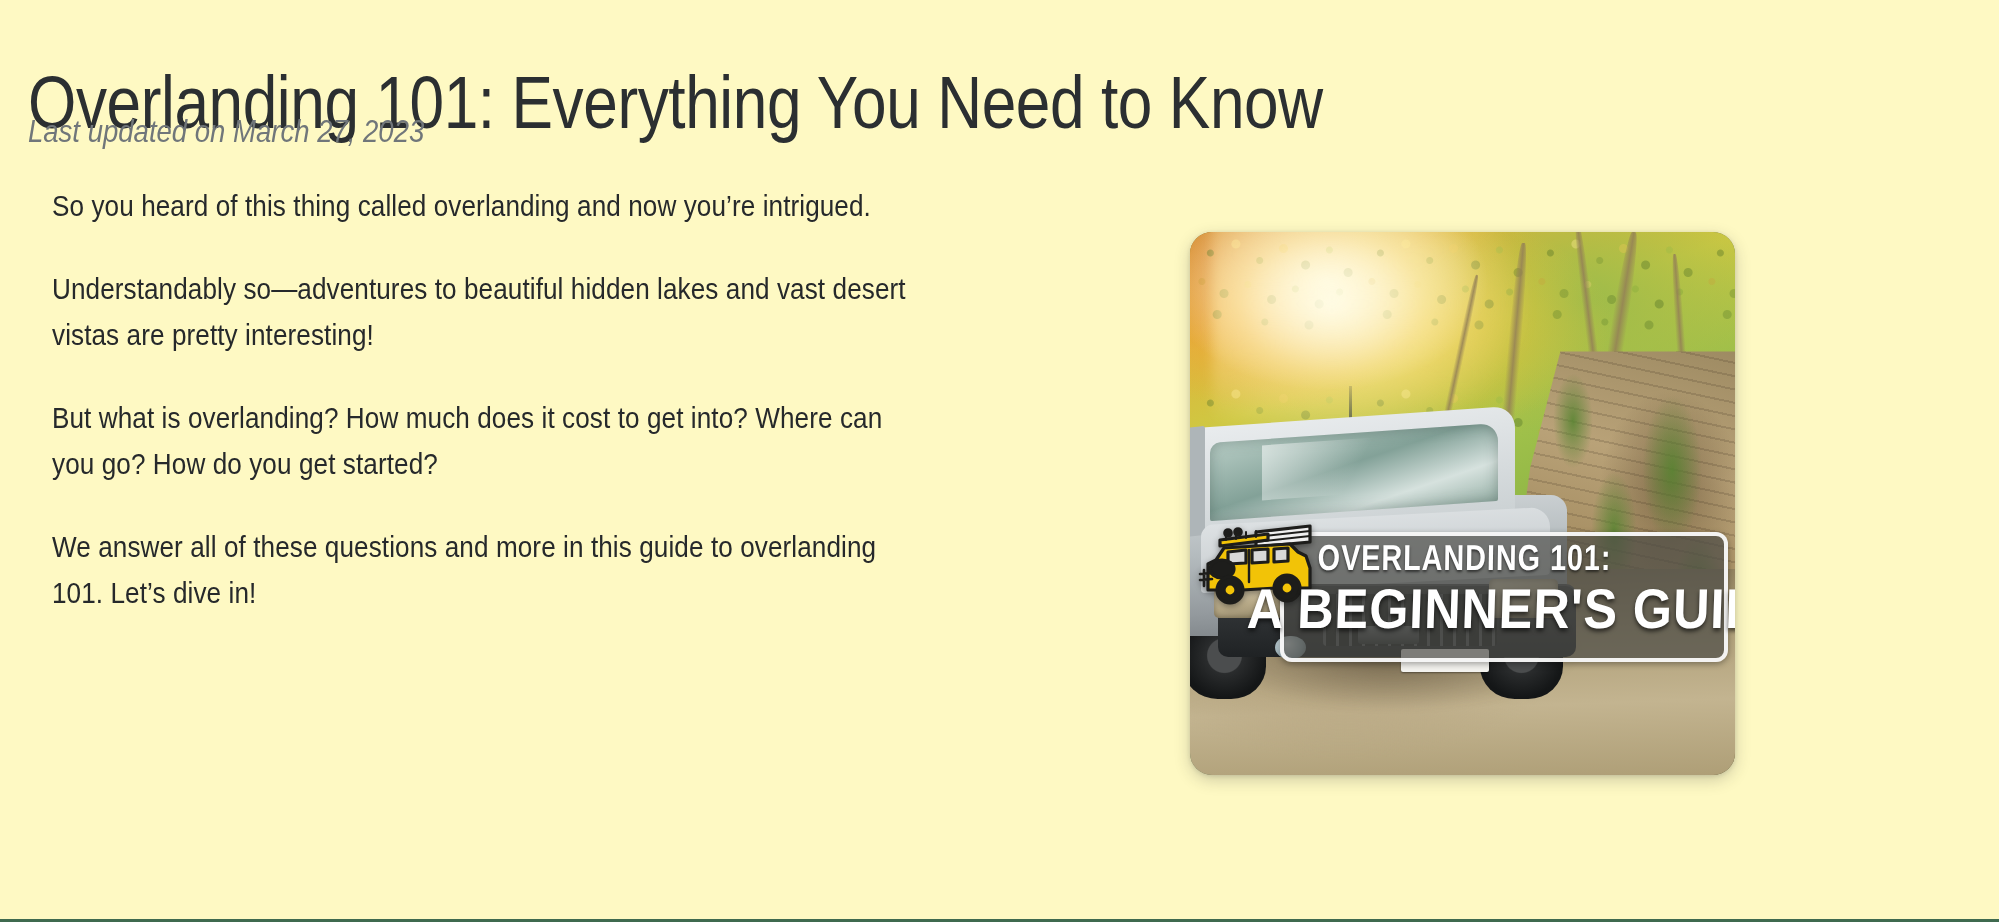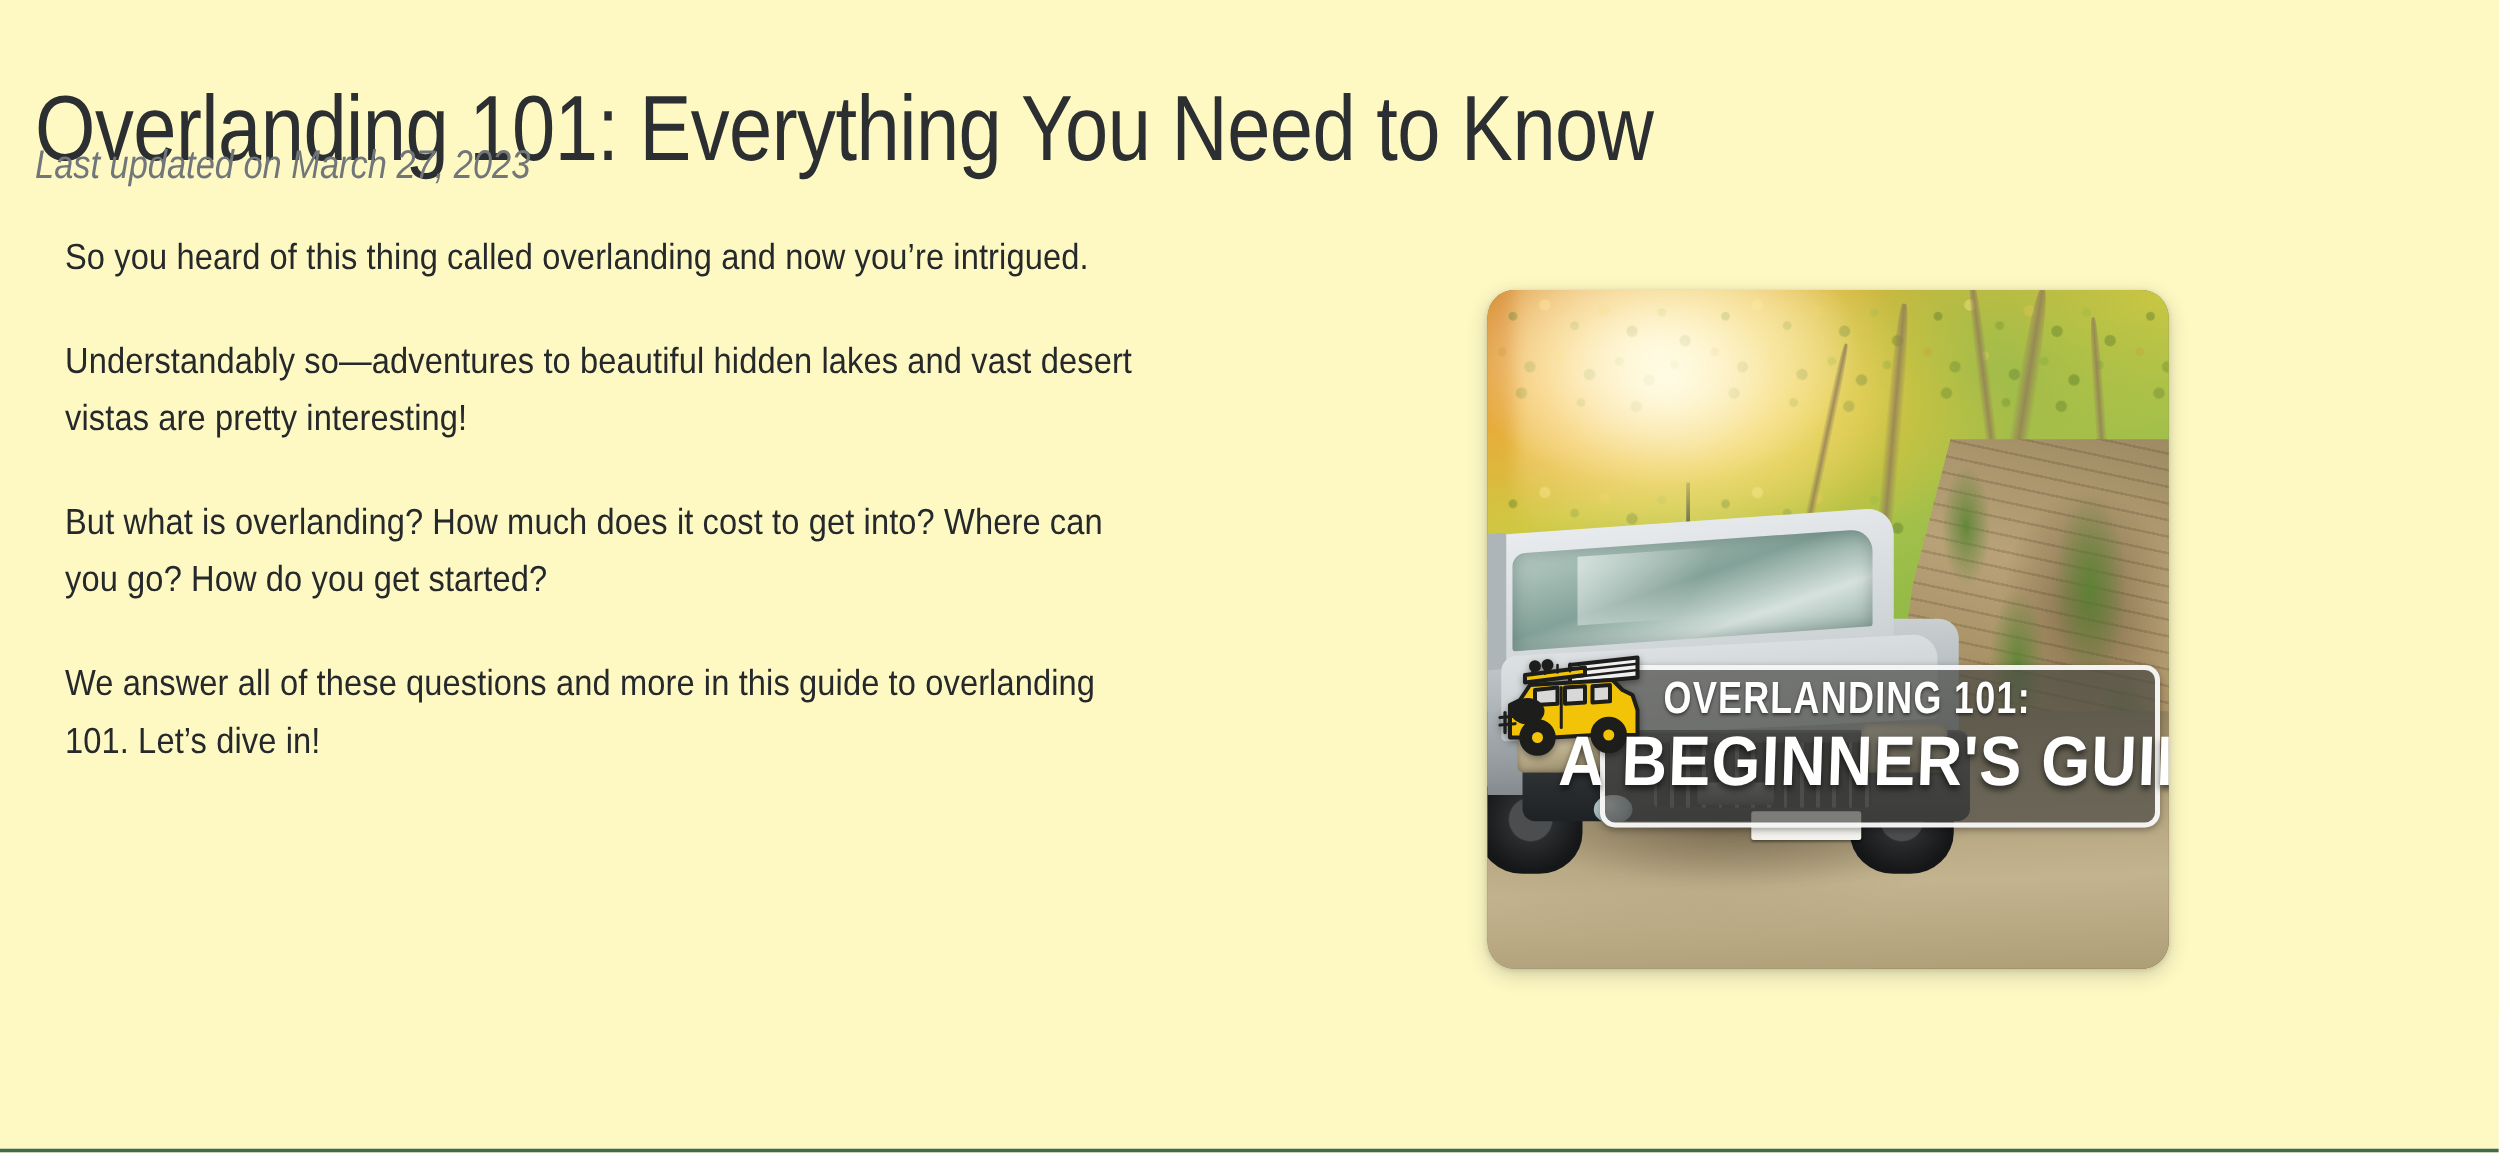--- a/index.html
+++ b/index.html
@@ -83,21 +83,20 @@
     height: 543px;
     border-radius: 22px;
     overflow: hidden;
     box-shadow: 0 5px 16px rgba(40,44,48,.22), 0 1px 4px rgba(40,44,48,.14);
     background: #6d7a55;
   }
   .photo {
     position: absolute;
     inset: 0;
     overflow: hidden;
-    text-align: center;
   }
 
   
   .canopy {
     position: absolute;
     left: -2%; top: -2%; width: 104%; height: 62%;
     background:
       radial-gradient(ellipse 46% 52% at 26% 18%, #ffffff 0%, rgba(255,255,255,0) 62%),
       radial-gradient(ellipse 40% 44% at 16% 26%, #f0a63a 0%, rgba(240,166,58,0) 70%),
       radial-gradient(ellipse 34% 40% at 8% 10%, #d4842a 0%, rgba(212,132,42,0) 72%),

